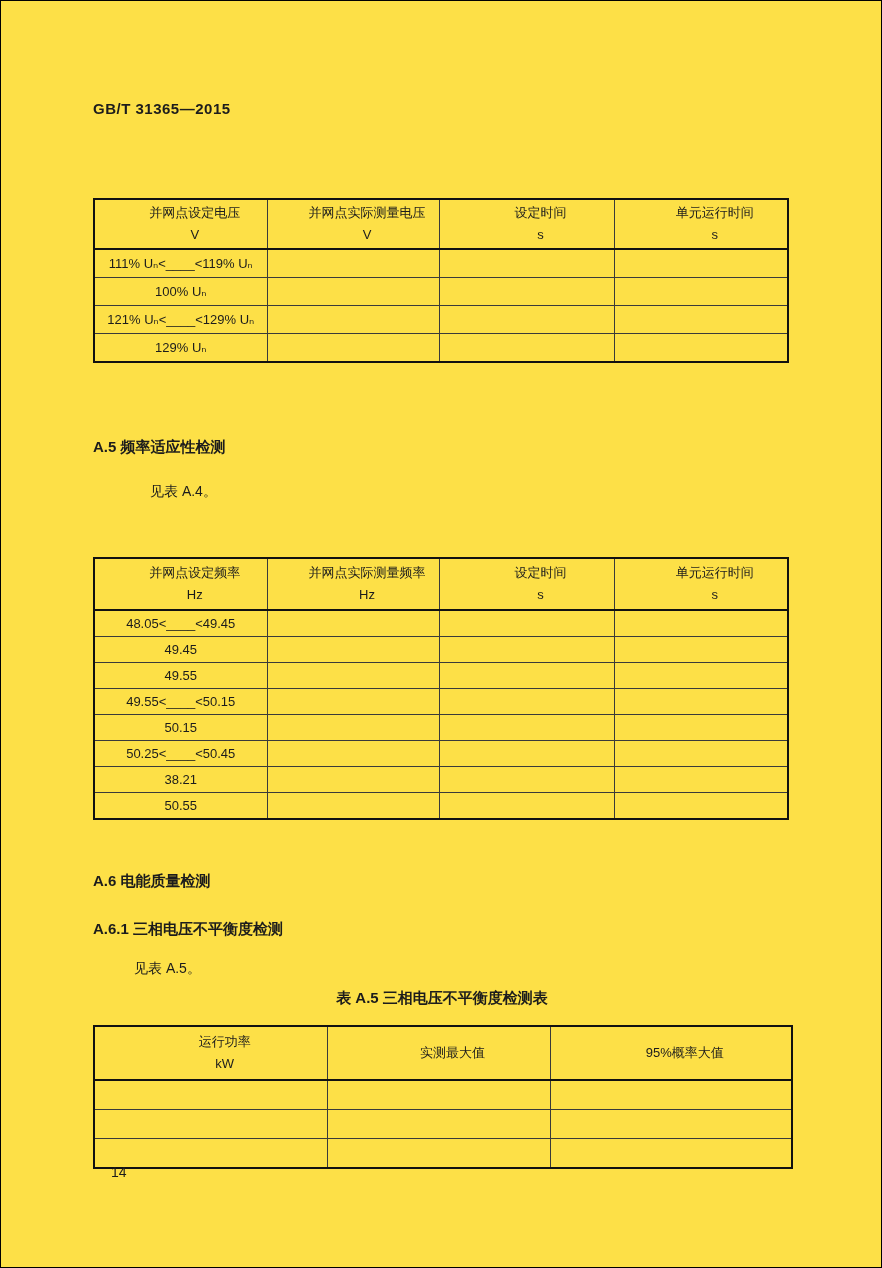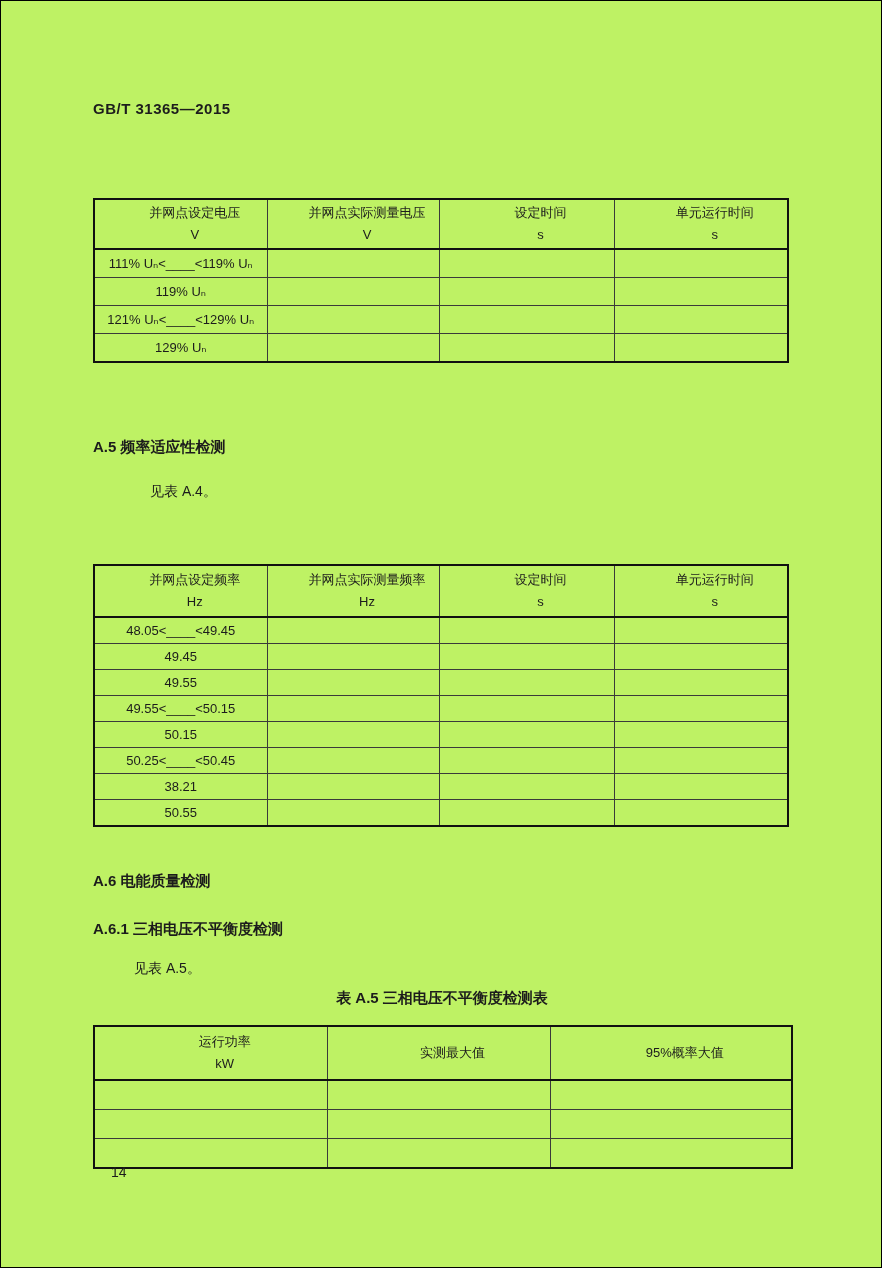--- a/index.html
+++ b/index.html
@@ -1,19 +1,19 @@
 <!DOCTYPE html>
 <html><head>
 <meta charset="utf-8">
 <style>
   html,body{margin:0;padding:0;background:#e8e8e8;}
   .page{
     position:relative;
     width:880px;height:1266px;
-    background:#bef264;
+    background:#fde047;
     border:1px solid #000;
     font-family:"Liberation Sans","DejaVu Sans",sans-serif;
     color:#1c1c1c;
     overflow:hidden;
   }
   .abs{position:absolute;}
   .std-code{font-size:15px;font-weight:bold;letter-spacing:0.5px;}
   .caption{font-size:15px;font-weight:bold;text-align:center;}
   .sec-heading{font-size:15px;font-weight:bold;}
   .ref-line{font-size:14px;}
@@ -85,21 +85,21 @@
       </tr>
     </thead>
     <tbody>
       <tr>
         <td>111% Uₙ&lt;____&lt;119% Uₙ</td>
         <td></td>
         <td></td>
         <td></td>
       </tr>
       <tr>
-        <td>119% Uₙ</td>
+        <td>100% Uₙ</td>
         <td></td>
         <td></td>
         <td></td>
       </tr>
       <tr>
         <td>121% Uₙ&lt;____&lt;129% Uₙ</td>
         <td></td>
         <td></td>
         <td></td>
       </tr>
@@ -109,21 +109,21 @@
         <td></td>
         <td></td>
       </tr>
     </tbody>
   </table>
 
   <div class="abs sec-heading" style="left:92px;top:437px;">A.5  频率适应性检测</div>
   <div class="abs ref-line" style="left:149px;top:482px;">见表 A.4。</div>
 
 
-  <table class="doc t-a4 abs" style="left:92px;top:556px;width:694px;margin-top:7px;">
+  <table class="doc t-a4 abs" style="left:92px;top:556px;width:694px;">
     <colgroup>
       <col style="width:173px">
         <col style="width:172px">
         <col style="width:175px">
         <col style="width:174px">
     </colgroup>
     <thead>
       <tr>
         <th>
           <span class="hdr-title">并网点设定频率</span>

